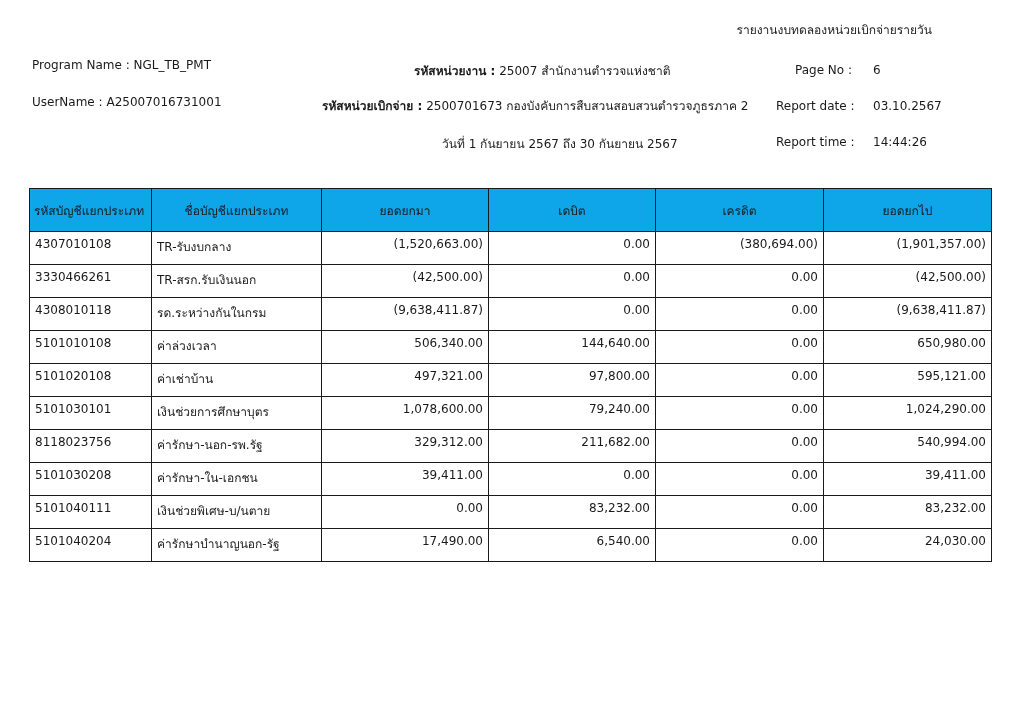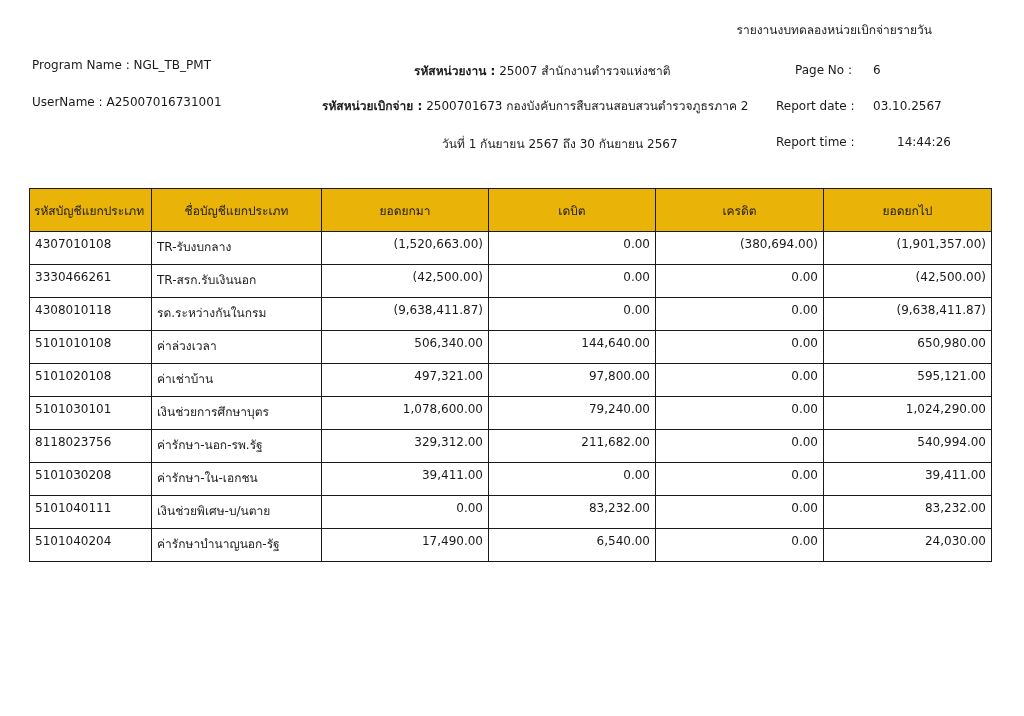--- a/index.html
+++ b/index.html
@@ -12,32 +12,32 @@
     .prog { left: 32px; top: 58px; }
     .user { left: 32px; top: 95px; }
     .agency { left: 398px; top: 61px; margin-left: 16px; }
     .disb { left: 322px; top: 96px; }
     .dates { left: 416px; top: 134px; margin-left: 26px; }
     .lbl-page { left: 776px; top: 63px; margin-left: 19px; }
     .val-page { left: 873px; top: 63px; }
     .lbl-rdate { left: 776px; top: 99px; }
     .val-rdate { left: 873px; top: 99px; }
     .lbl-rtime { left: 776px; top: 135px; }
-    .val-rtime { left: 873px; top: 135px; margin-left: 24px; }
+    .val-rtime { left: 873px; top: 135px; }
     .b { font-weight: bold; }
 
     table.ledger {
       position: absolute; left: 29px; top: 188px; border-collapse: collapse;
       font-size: 12px; table-layout: fixed;
     }
     table.ledger th, table.ledger td {
       border: 1.5px solid #1a1a1a; padding: 0 5px;
     }
     table.ledger th {
-      background: #eab308; height: 42px; font-weight: normal; text-align: center; font-size: 12px;
+      background: #0ea5e9; height: 42px; font-weight: normal; text-align: center; font-size: 12px;
     }
     table.ledger th.first { text-align: left; padding-left: 4px; }
     table.ledger td { height: 33px; vertical-align: top; padding-top: 5px; box-sizing: border-box; }
     table.ledger td.num { text-align: right; }
   </style>
 </head>
 <body>
 
 <div class="hdr title">รายงานงบทดลองหน่วยเบิกจ่ายรายวัน</div>
 <div class="hdr prog">Program Name : NGL_TB_PMT</div>

